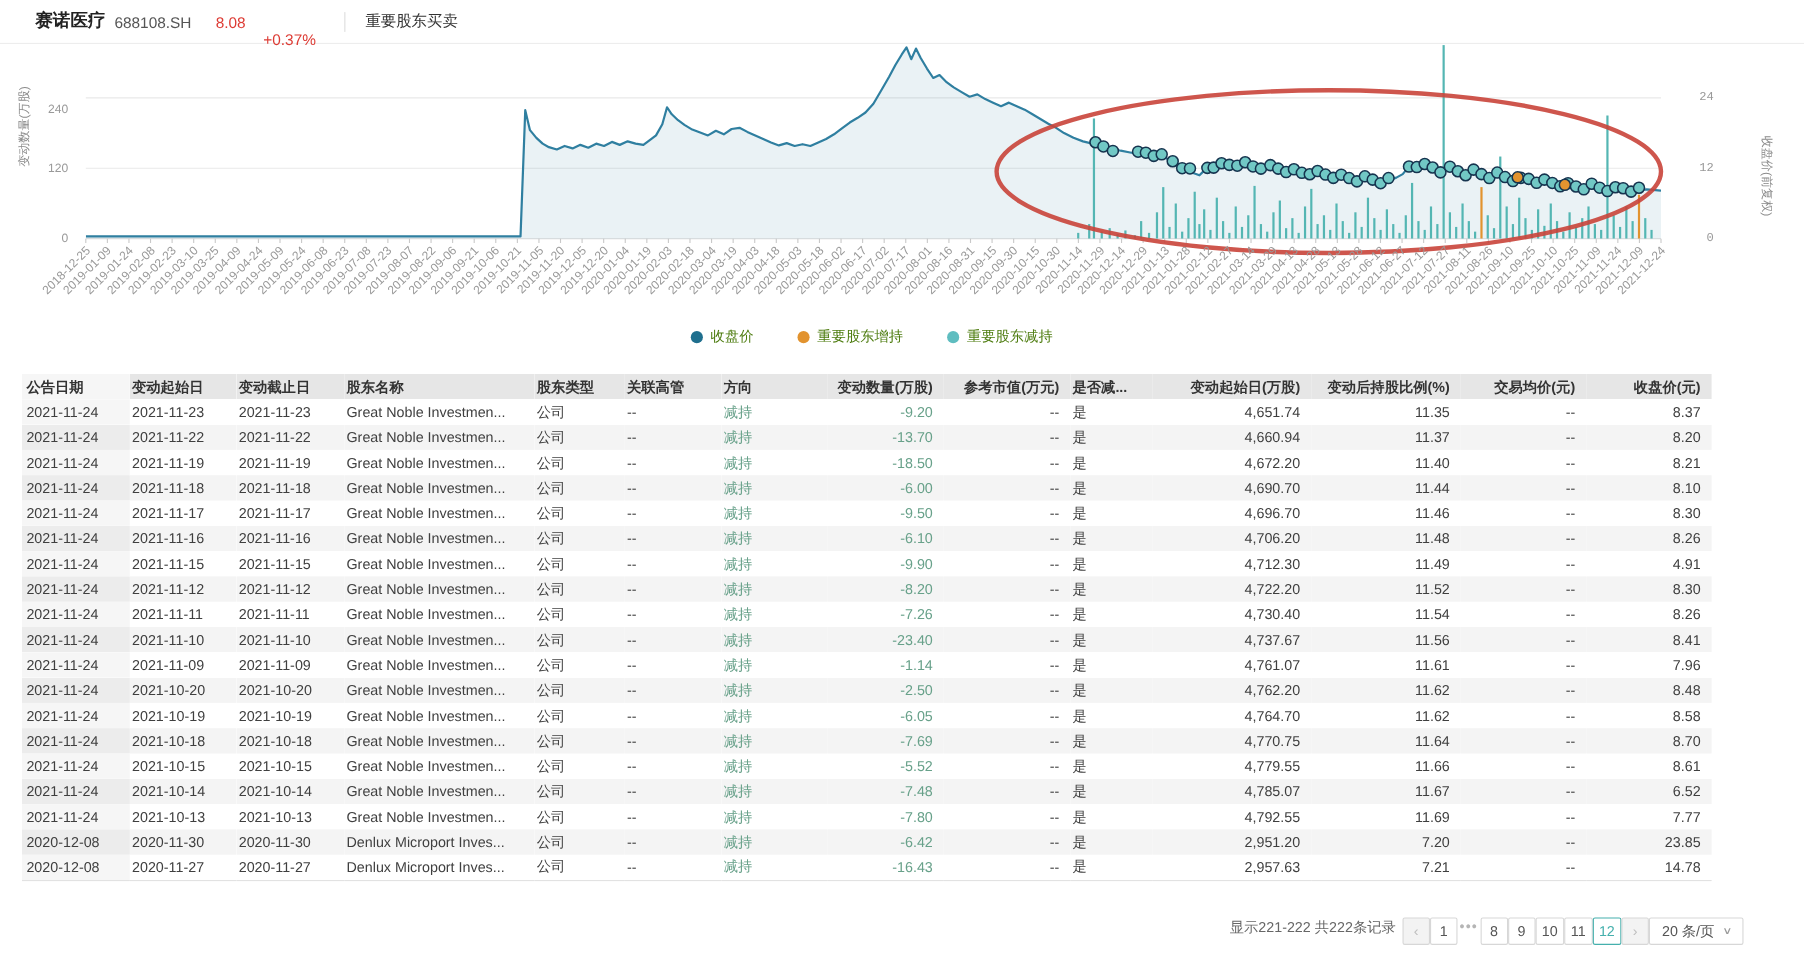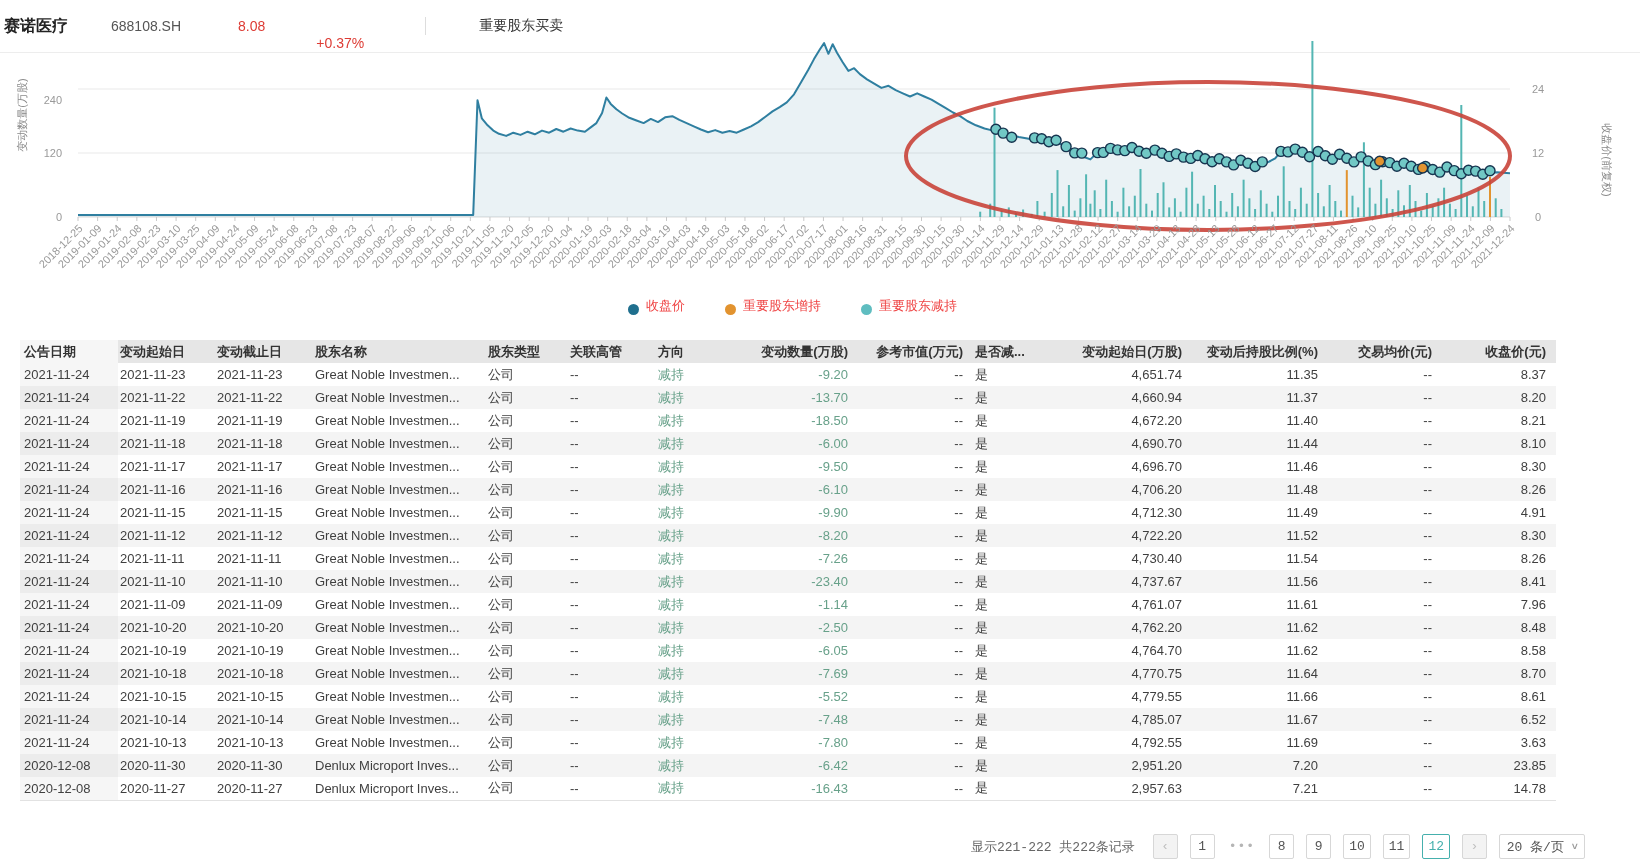--- a/index.html
+++ b/index.html
@@ -1,67 +1,67 @@
 <!DOCTYPE html>
 <html><head>
 <meta charset="utf-8">
 <style>
   * { box-sizing: border-box; margin: 0; padding: 0; }
   html,body { width:1640px; height:867px; background:#fff; overflow:hidden;
     font-family:"Liberation Sans","DejaVu Sans",sans-serif; }
   body { position:relative; }
 
   
-  .topbar { position:absolute; top:0; left:0; width:100%; height:53px;
-    display:flex; align-items:center; padding-left:4px; background:#fff;
-    border-bottom:1px solid #ededed;gap:35px; }
+  .topbar { position:absolute; top:0; left:0; width:100%; height:40px;
+    display:flex; align-items:center; padding-left:32px; background:#fff;
+    border-bottom:1px solid #ededed; }
   .topbar .stock-name { font-size:16px; font-weight:bold; color:#222; }
   .topbar .stock-code { font-size:14px; color:#555; margin-left:8px; }
   .topbar .price { font-size:14px; color:#dd3b34; margin-left:22px; }
   .topbar .pct { font-size:14px; color:#dd3b34; margin-left:16px;margin-top:33px; }
   .topbar .vdiv { width:1px; height:18px; background:#ddd; margin:0 18px 0 26px; }
   .topbar .tab { font-size:14px; color:#333; cursor:pointer; }
 
   
   #chart-svg { position:absolute; top:40px; left:0; }
   .axis-overlay { position:absolute; top:0; left:0; width:1640px; height:867px;
     pointer-events:none; }
   .axis-overlay span { position:absolute; font-size:11px; color:#999; white-space:nowrap; }
   #x-labels span { transform:rotate(-45deg); transform-origin:100% 0; }
   .ytick { width:40px; text-align:right; }
-  .ytick-r { text-align:center; }
+  .ytick-r { text-align:right;font-family:Liberation Mono, monospace; }
   .axis-title { position:absolute; font-size:11px; color:#8a8a8a; white-space:nowrap;
     pointer-events:none; }
   #left-axis-title { left:22px; top:115px; transform:translate(-50%,-50%) rotate(-90deg); }
   #right-axis-title { left:1606px; top:160px; transform:translate(-50%,-50%) rotate(90deg); }
 
   .legend { position:absolute; top:297px; left:0; width:100%;
     display:flex; justify-content:center; gap:40px; padding-right:55px; }
-  .legend-item { display:flex; align-items:flex-end; gap:7px; font-size:13px; color:#ef4444;
+  .legend-item { display:flex; align-items:center; gap:7px; font-size:13px; color:#4d7c0f;
     cursor:pointer; }
   .legend-dot { width:11px; height:11px; border-radius:50%; display:inline-block; }
 
   
   #holder-table { position:absolute; top:340px; left:20px; width:1536px;
     border-collapse:collapse; table-layout:fixed; font-size:13px; color:#3f3f3f; }
   #holder-table th { background:#e6e6e6; font-weight:bold; color:#333; height:23px;
     padding:0 10px 0 2px; white-space:nowrap; overflow:hidden; text-align:left; cursor:pointer; }
   #holder-table td { height:23px; padding:0 10px 0 2px; white-space:nowrap;
     overflow:hidden; text-overflow:ellipsis; }
   #holder-table tr.even td { background:#f4f4f4; }
   #holder-table td:first-child, #holder-table th:first-child
     { padding-left:4px; background:rgba(0,0,0,0.035); }
   #holder-table tr.even td:first-child { background:#ececec; }
   #holder-table .r { text-align:right; }
   #holder-table .green { color:#68a18a; }
   #holder-table tbody { border-bottom:1px solid #e2e2e2; }
 
   
   .pagination { position:absolute; top:834px; right:55px; display:flex;
-    align-items:center; gap:12px; font-size:13px; color:#555;font-family:Liberation Mono, monospace; }
+    align-items:flex-start; gap:0; font-size:13px; color:#555; }
   .pagination .summary { color:#666; margin-right:6px; }
   .pg-btn { min-width:25px; height:25px; display:flex; align-items:center;
     justify-content:center; border:1px solid #d7d7d7; border-radius:2px;
     background:#fff; cursor:pointer; padding:0 5px; }
   .pg-btn.disabled { background:#f3f3f3; color:#bfbfbf; }
   .pg-btn.active { border-color:#45b0ad; color:#45b0ad; }
   .pg-dots { color:#b5b5b5; letter-spacing:1px; padding:0 2px; }
   .pg-size { min-width:86px; gap:8px; color:#555; }
   .pg-size .caret { font-size:9px; color:#999; transform:scaleX(1.4); }
 </style>
@@ -724,21 +724,21 @@
         <td>Great Noble Investmen...</td>
         <td>公司</td>
         <td>--</td>
         <td class="green">减持</td>
         <td class="r green">-7.80</td>
         <td class="r">--</td>
         <td>是</td>
         <td class="r">4,792.55</td>
         <td class="r">11.69</td>
         <td class="r">--</td>
-        <td class="r">3.63</td>
+        <td class="r">7.77</td>
       </tr>
       <tr class="even">
         <td>2020-12-08</td>
         <td>2020-11-30</td>
         <td>2020-11-30</td>
         <td>Denlux Microport Inves...</td>
         <td>公司</td>
         <td>--</td>
         <td class="green">减持</td>
         <td class="r green">-6.42</td>

